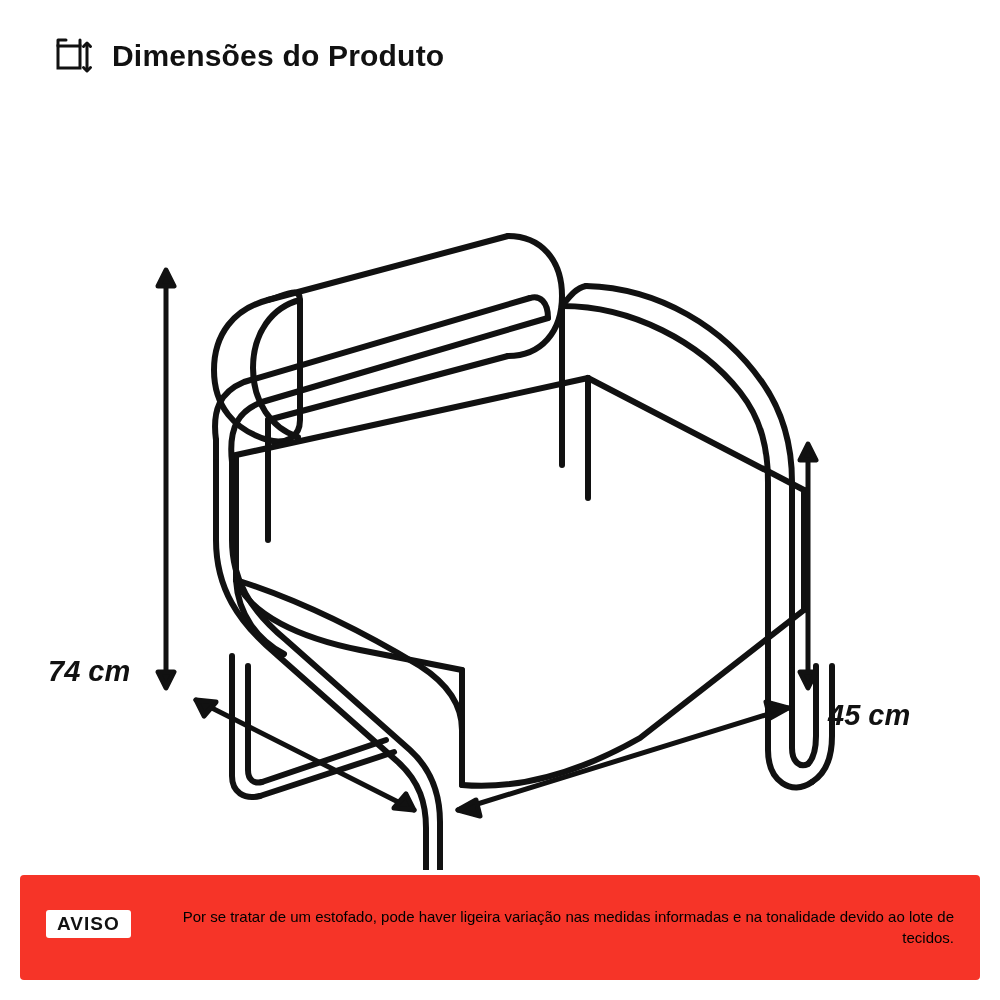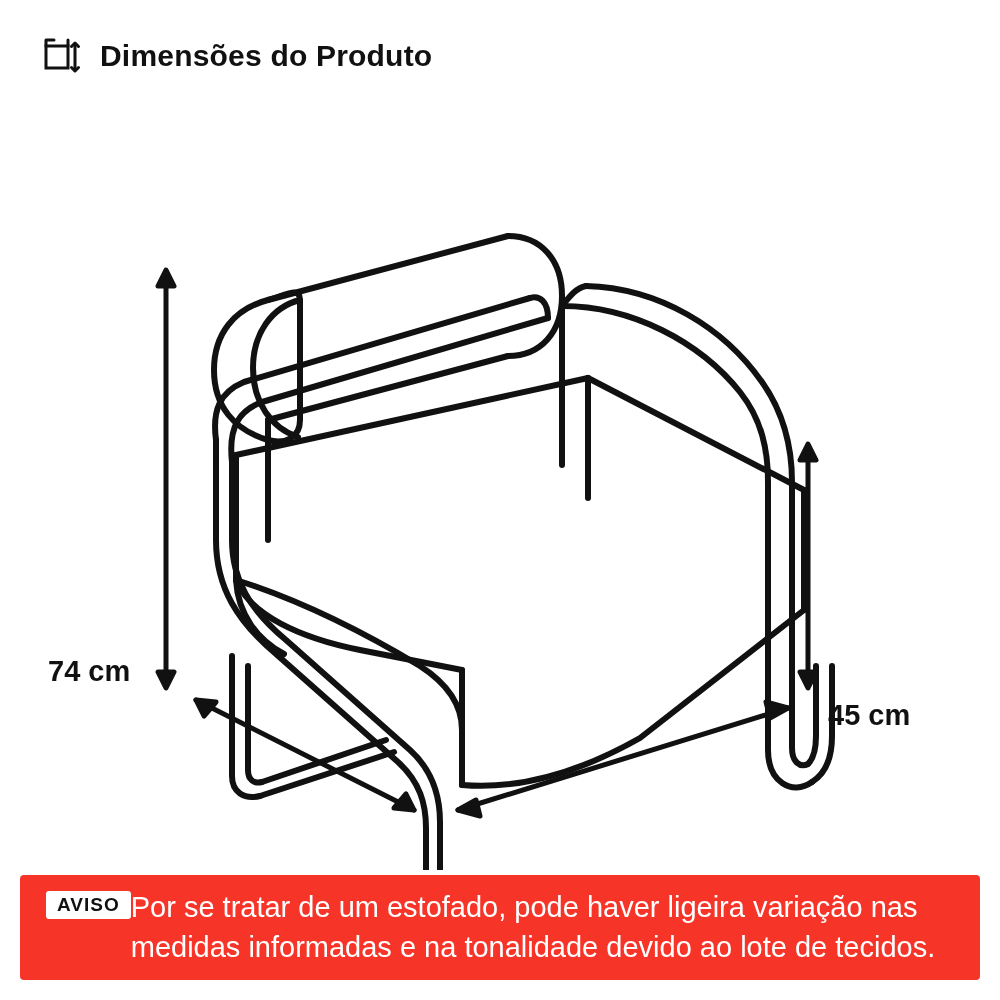--- a/index.html
+++ b/index.html
@@ -19,21 +19,21 @@
   .page {
     position: absolute;
     inset: 0;
     background: #ffffff;
   }
 
   
   .header {
     position: absolute;
     top: 36px;
-    left: 42px;
+    left: 54px;
     display: flex;
     align-items: center;
     gap: 18px;
   }
   .header-icon {
     width: 40px;
     height: 40px;
     display: block;
   }
   .header-title {
@@ -56,20 +56,21 @@
     display: block;
   }
 
   
   .dim-label {
     position: absolute;
     font-size: 29px;
     font-weight: bold;
     color: #111111;
     white-space: nowrap;
+    font-style: italic;
   }
   #dim-height-label { left: 48px;  top: 545px; }
   #dim-seat-label   { left: 828px; top: 558px; margin-top: 31px; }
   #dim-depth-label  { left: 212px; top: 886px; }
   #dim-width-label  { left: 613px; top: 885px; }
 
   
   .notice {
     position: absolute;
     left: 20px;
@@ -80,39 +81,39 @@
     border-radius: 4px;
     display: flex;
     align-items: center;
     justify-content: center;
     padding: 0 26px;
     box-sizing: border-box;
   }
   .notice-inner {
     display: flex;
     align-items: flex-start;
-    gap: 0;
+    gap: 16px;
   }
   .notice-badge {
     background: #ffffff;
     color: #111111;
     font-size: 19px;
     font-weight: bold;
     letter-spacing: 1px;
     padding: 4px 11px 5px 11px;
     border-radius: 3px;
     line-height: 1;
     margin-top: 3px;
     white-space: nowrap;
   }
   .notice-text {
-    color: #ffffff;
-    font-size: 29px;
+    color: #000000;
+    font-size: 15px;
     line-height: 1.35;
-    text-align: left;
+    text-align: right;
     max-width: 830px;
   }
 </style>
 </head>
 <body>
 
 <div class="page">
 
   <div class="header">
     <span class="header-icon-wrap">

